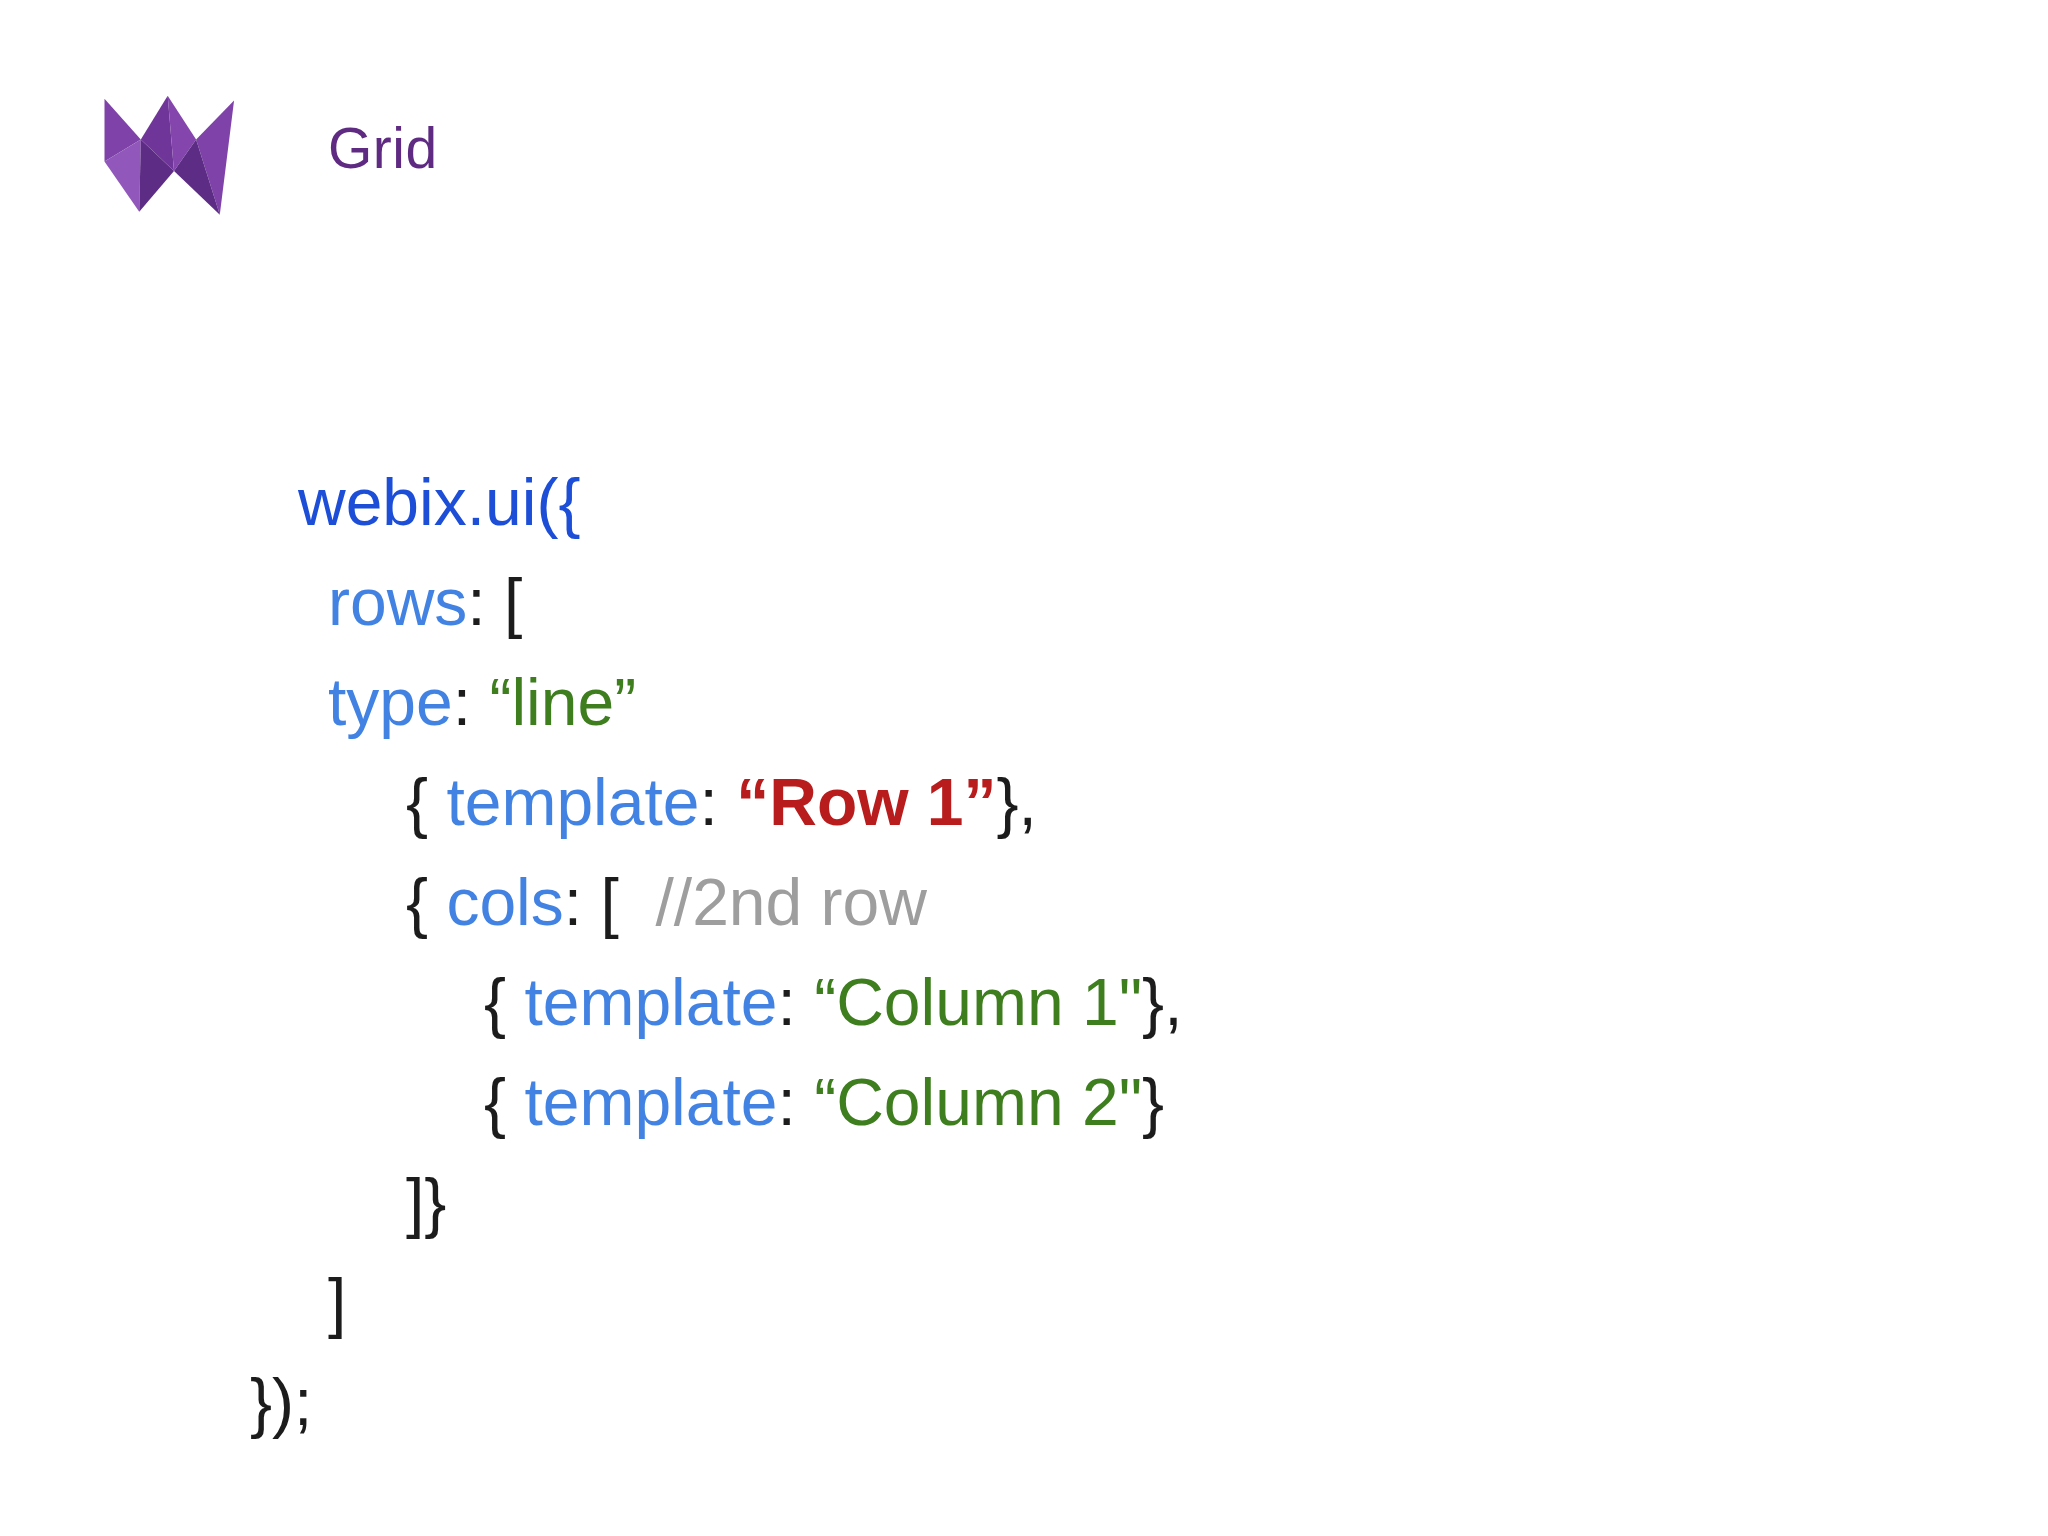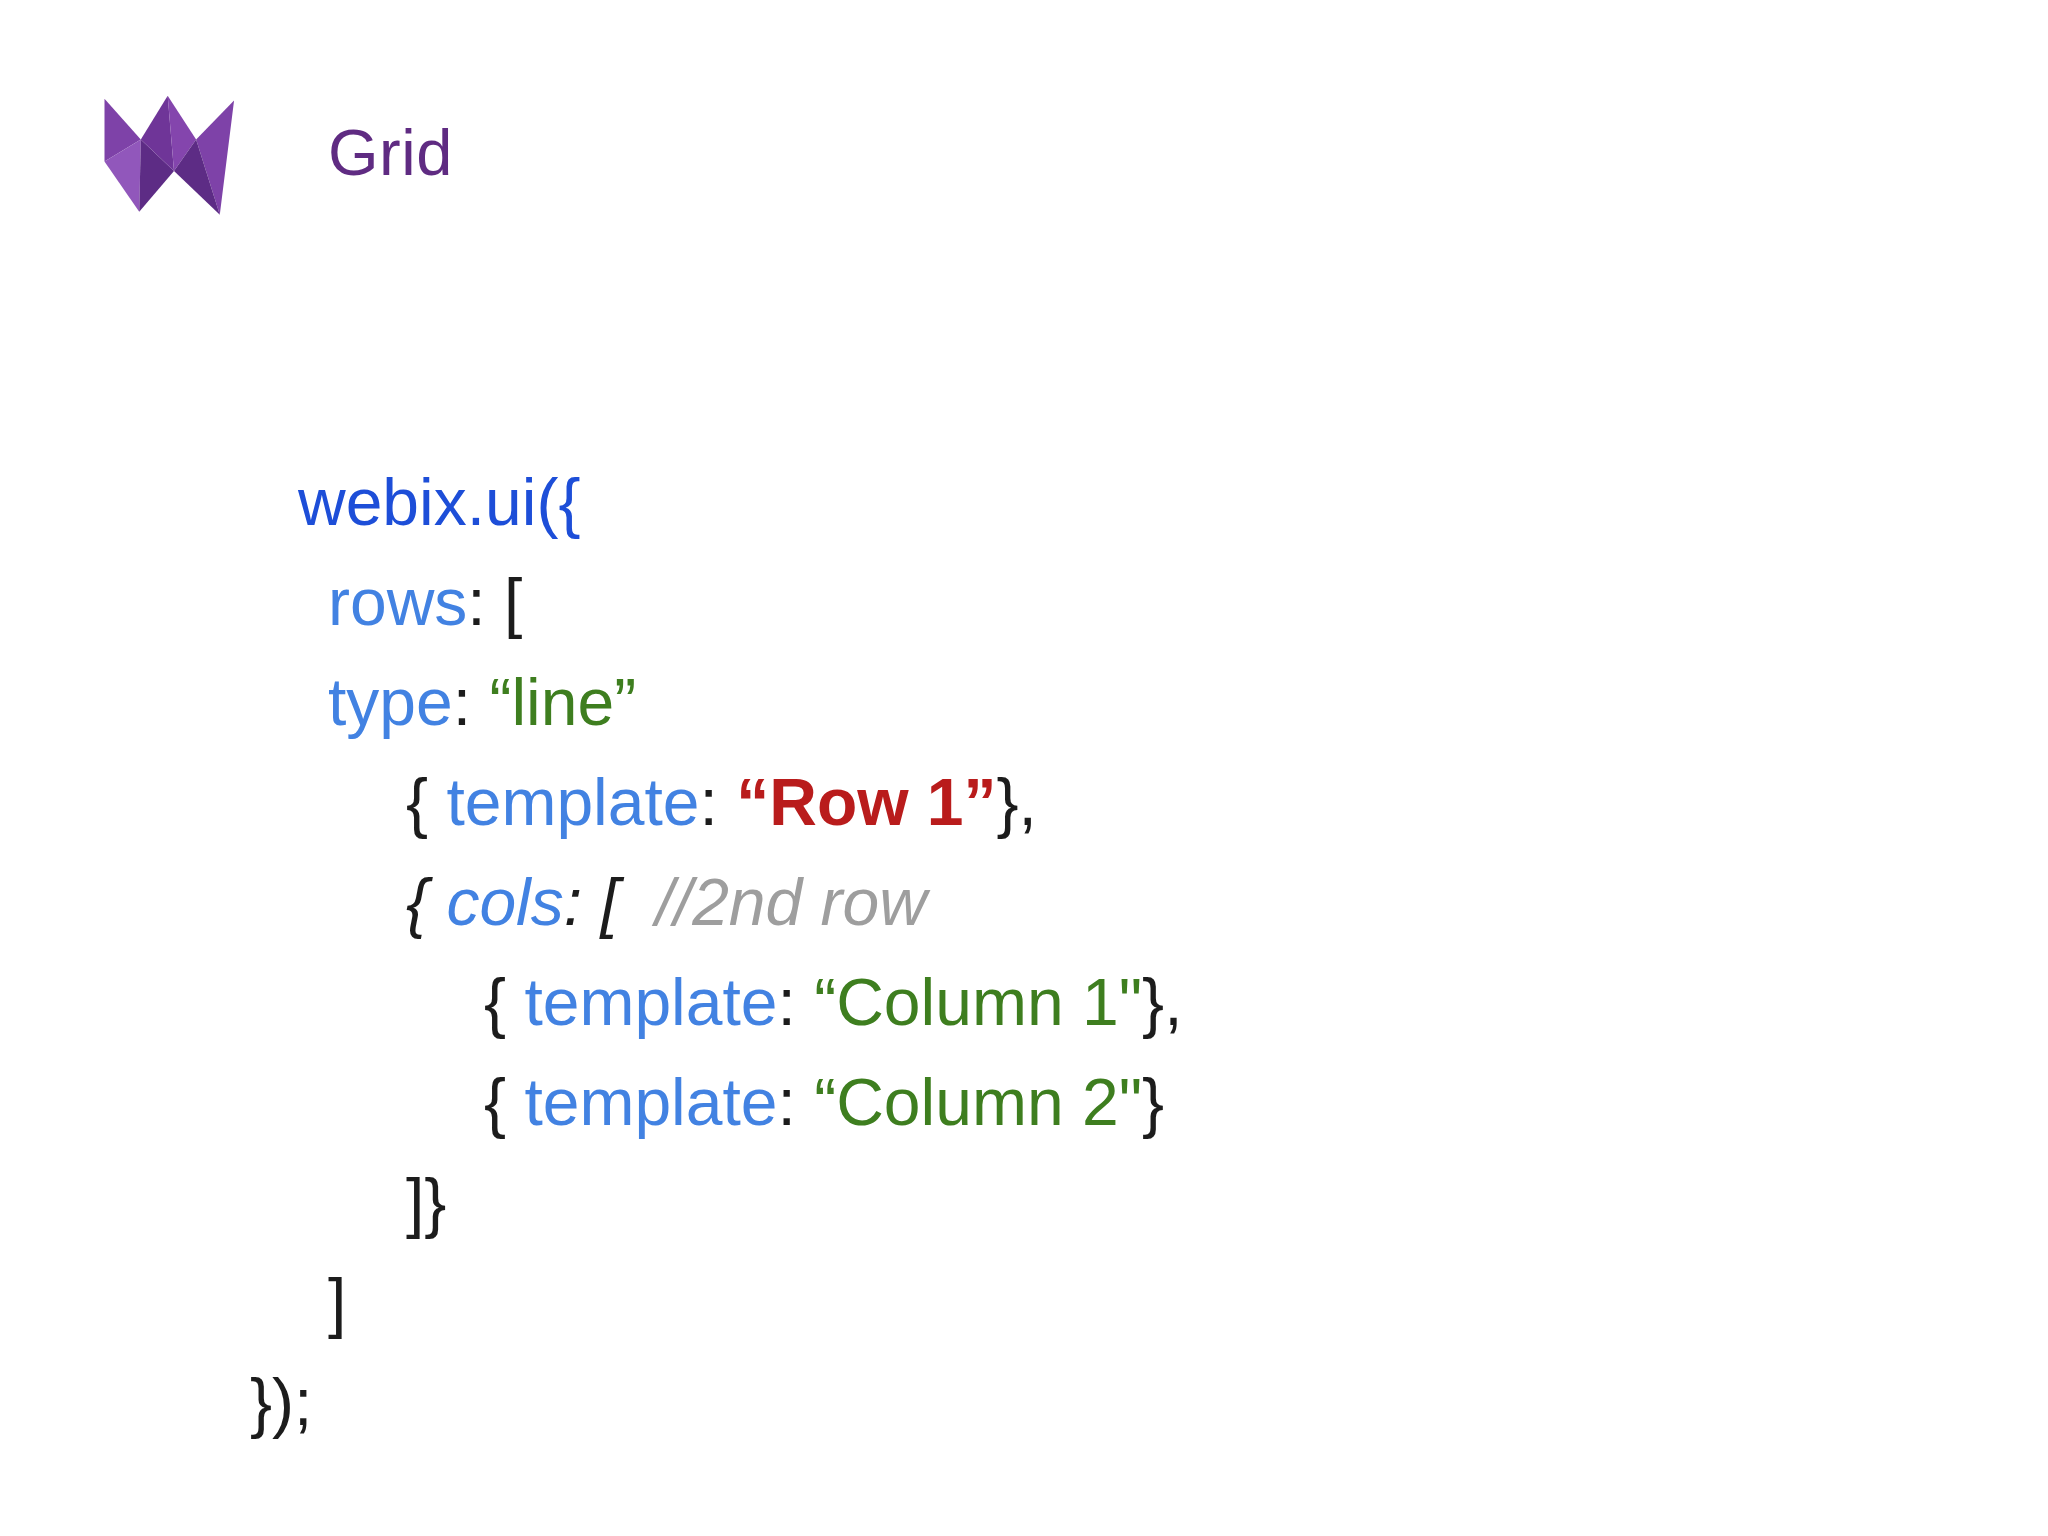--- a/index.html
+++ b/index.html
@@ -23,21 +23,21 @@
     position: absolute;
     left: 95px;
     top: 80px;
     width: 158px;
     height: 138px;
   }
   .title {
     position: absolute;
     left: 328px;
     top: 120px;
-    font-size: 65px;
+    font-size: 57px;
     line-height: 1.0;
     font-weight: 400;
     letter-spacing: 0.5px;
     text-align: center;
   }
   .code {
     position: absolute;
     left: 250px;
     top: 452px;
     font-size: 66px;
@@ -63,21 +63,21 @@
     <polygon points="64,38 79,86 50,58" fill="#5d2c85"></polygon>
   </svg>
 
   <div class="title" style="color: rgb(95, 43, 130);">Grid</div>
 
   <div class="code" id="code-block">
       <div class="line" style="padding-left: 0px;"><span style="color: #1d4ed8; margin-left: 48px;">webix.ui({</span></div>
       <div class="line" style="padding-left: 78px;"><span style="color: rgb(66, 130, 226);">rows</span><span style="color: rgb(28, 28, 28);">: [</span></div>
       <div class="line" style="padding-left: 78px;"><span style="color: rgb(66, 130, 226);">type</span><span style="color: rgb(28, 28, 28);">: </span><span style="color: rgb(62, 126, 31);">“line”</span></div>
       <div class="line" style="padding-left: 156px;"><span style="color: rgb(28, 28, 28);">{ </span><span style="color: rgb(66, 130, 226);">template</span><span style="color: rgb(28, 28, 28);">: </span><span style="color: #b91c1c; font-weight: bold;">“Row 1”</span><span style="color: rgb(28, 28, 28);">},</span></div>
-      <div class="line" style="padding-left: 156px; font-style: italic;"><span style="color: rgb(28, 28, 28);">{ </span><span style="color: rgb(66, 130, 226);">cols</span><span style="color: rgb(28, 28, 28);">: [  </span><span style="color: rgb(158, 158, 158);">//2nd row</span></div>
+      <div class="line" style="padding-left: 156px;"><span style="color: rgb(28, 28, 28);">{ </span><span style="color: rgb(66, 130, 226);">cols</span><span style="color: rgb(28, 28, 28);">: [  </span><span style="color: rgb(158, 158, 158);">//2nd row</span></div>
       <div class="line" style="padding-left: 234px;"><span style="color: rgb(28, 28, 28);">{ </span><span style="color: rgb(66, 130, 226);">template</span><span style="color: rgb(28, 28, 28);">: </span><span style="color: rgb(62, 126, 31);">“Column 1"</span><span style="color: rgb(28, 28, 28);">},</span></div>
       <div class="line" style="padding-left: 234px;"><span style="color: rgb(28, 28, 28);">{ </span><span style="color: rgb(66, 130, 226);">template</span><span style="color: rgb(28, 28, 28);">: </span><span style="color: rgb(62, 126, 31);">“Column 2"</span><span style="color: rgb(28, 28, 28);">}</span></div>
       <div class="line" style="padding-left: 156px;"><span style="color: rgb(28, 28, 28);">]}</span></div>
       <div class="line" style="padding-left: 78px;"><span style="color: rgb(28, 28, 28);">]</span></div>
       <div class="line" style="padding-left: 0px;"><span style="color: rgb(28, 28, 28);">});</span></div>
     </div>
 
 </div>
 
 </body></html>

